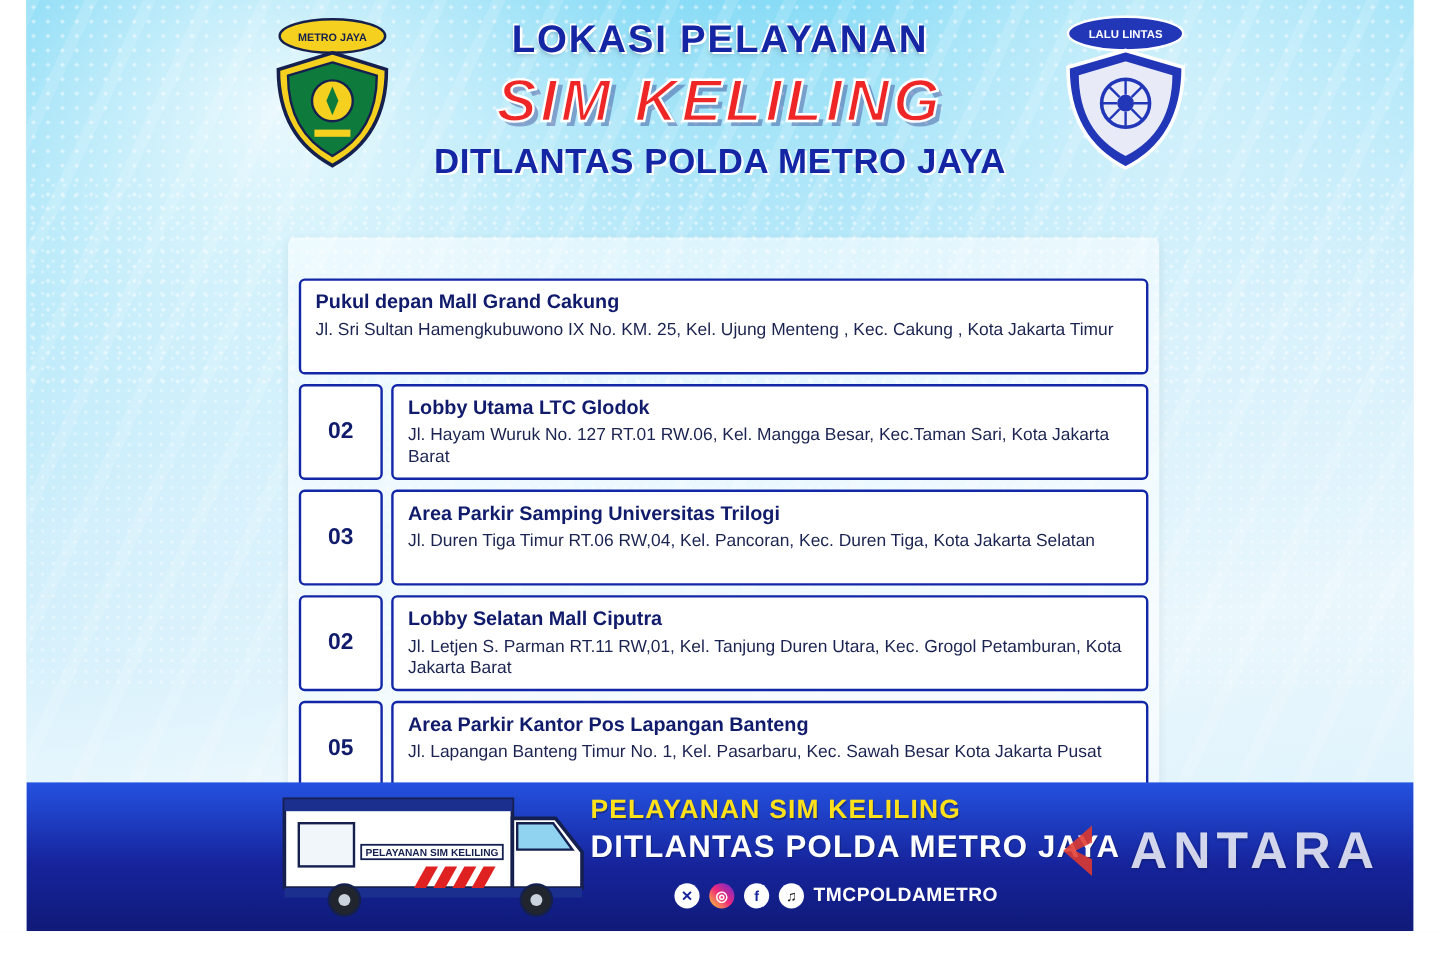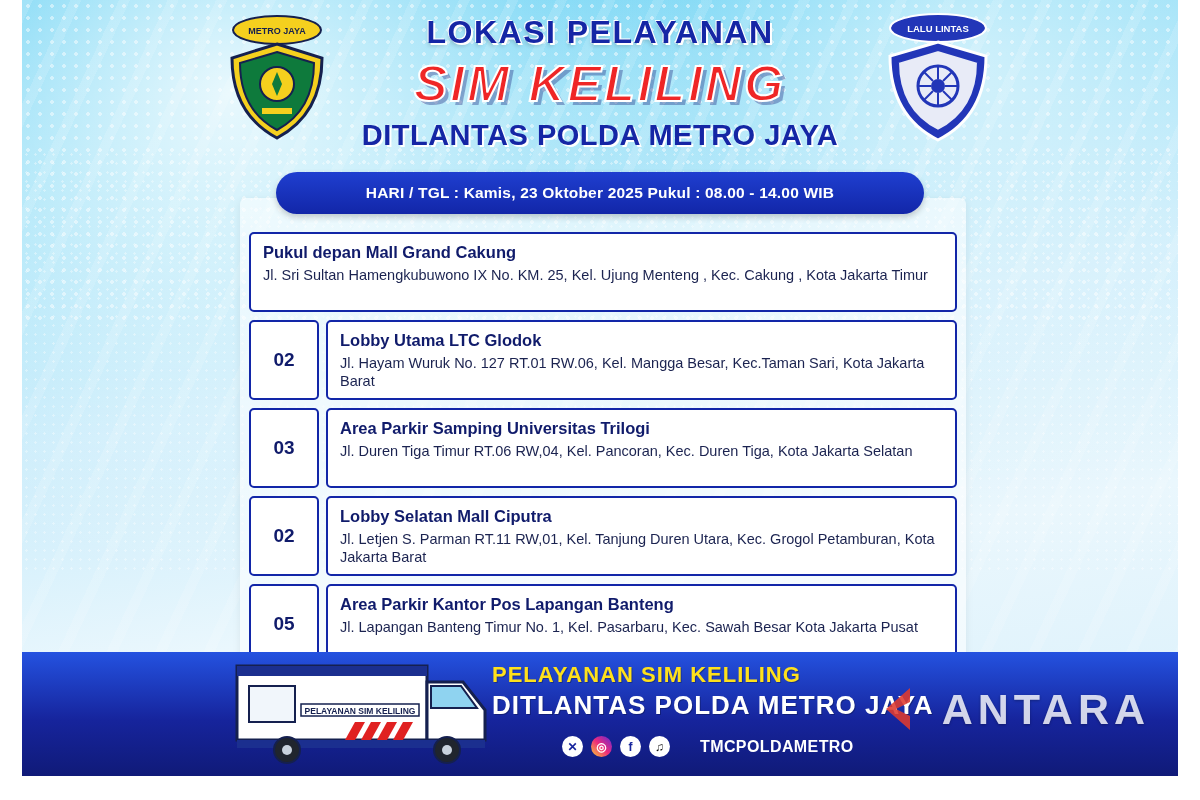--- a/index.html
+++ b/index.html
@@ -162,21 +162,21 @@
   }
   .sicon {
     width: 21px; height: 21px; border-radius: 50%;
     display: flex; align-items: center; justify-content: center;
     font-size: 12px; font-weight: bold; color: #16249c;
     background: #ffffff;
   }
   .sicon.ig { background: linear-gradient(45deg,#f9ce34,#ee2a7b,#6228d7); color:#fff; }
   .sicon.tt { background: #ffffff; color: #111; }
   .handle {
-    margin-left: 22px;
+    margin-left: 0;
     color: #ffffff; font-size: 16px; font-weight: bold; letter-spacing: .4px;
   }
 
   
   .van { position: absolute; left: 205px; bottom: 8px; width: 270px; height: 120px; }
 
   
   .watermark {
     position: absolute; right: 28px; bottom: 40px;
     display: flex; align-items: center; gap: 8px;
@@ -237,21 +237,20 @@
             <line x1="67" y1="74" x2="80" y2="74"></line>
             <line x1="46" y1="60" x2="55" y2="69"></line>
             <line x1="65" y1="79" x2="74" y2="88"></line>
             <line x1="74" y1="60" x2="65" y2="69"></line>
             <line x1="55" y1="79" x2="46" y2="88"></line>
           </g>
         </svg>
       </div>
     </div>
 
-    <div class="date-pill">HARI / TGL : Kamis, 23 Oktober 2025 Pukul : 08.00 - 14.00 WIB</div>
 
     <div class="card">
       <div class="rows">
 
         <div class="row">
           <div class="info">
             <div class="loc-name">Pukul depan Mall Grand Cakung</div>
             <div class="loc-addr">Jl. Sri Sultan Hamengkubuwono IX No. KM. 25, Kel. Ujung Menteng , Kec. Cakung , Kota Jakarta Timur</div>
           </div>
         </div>

